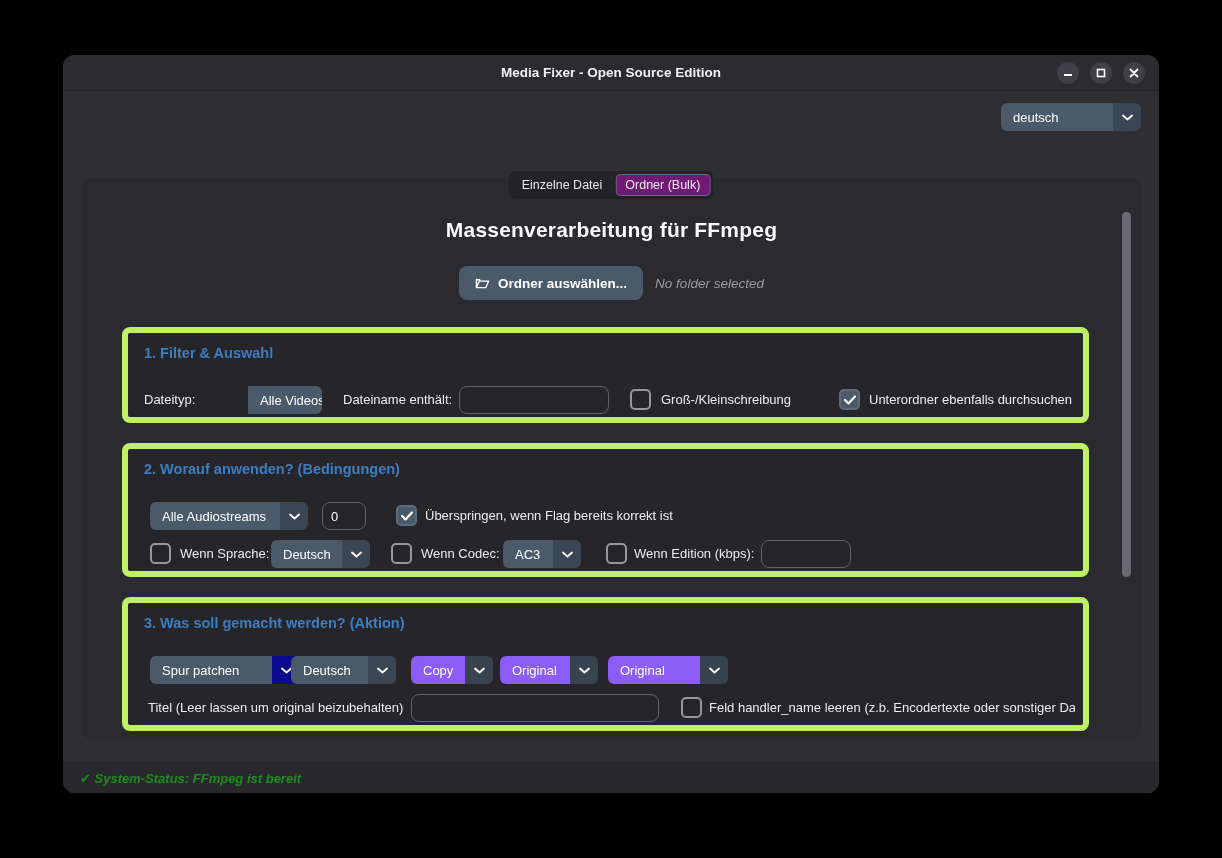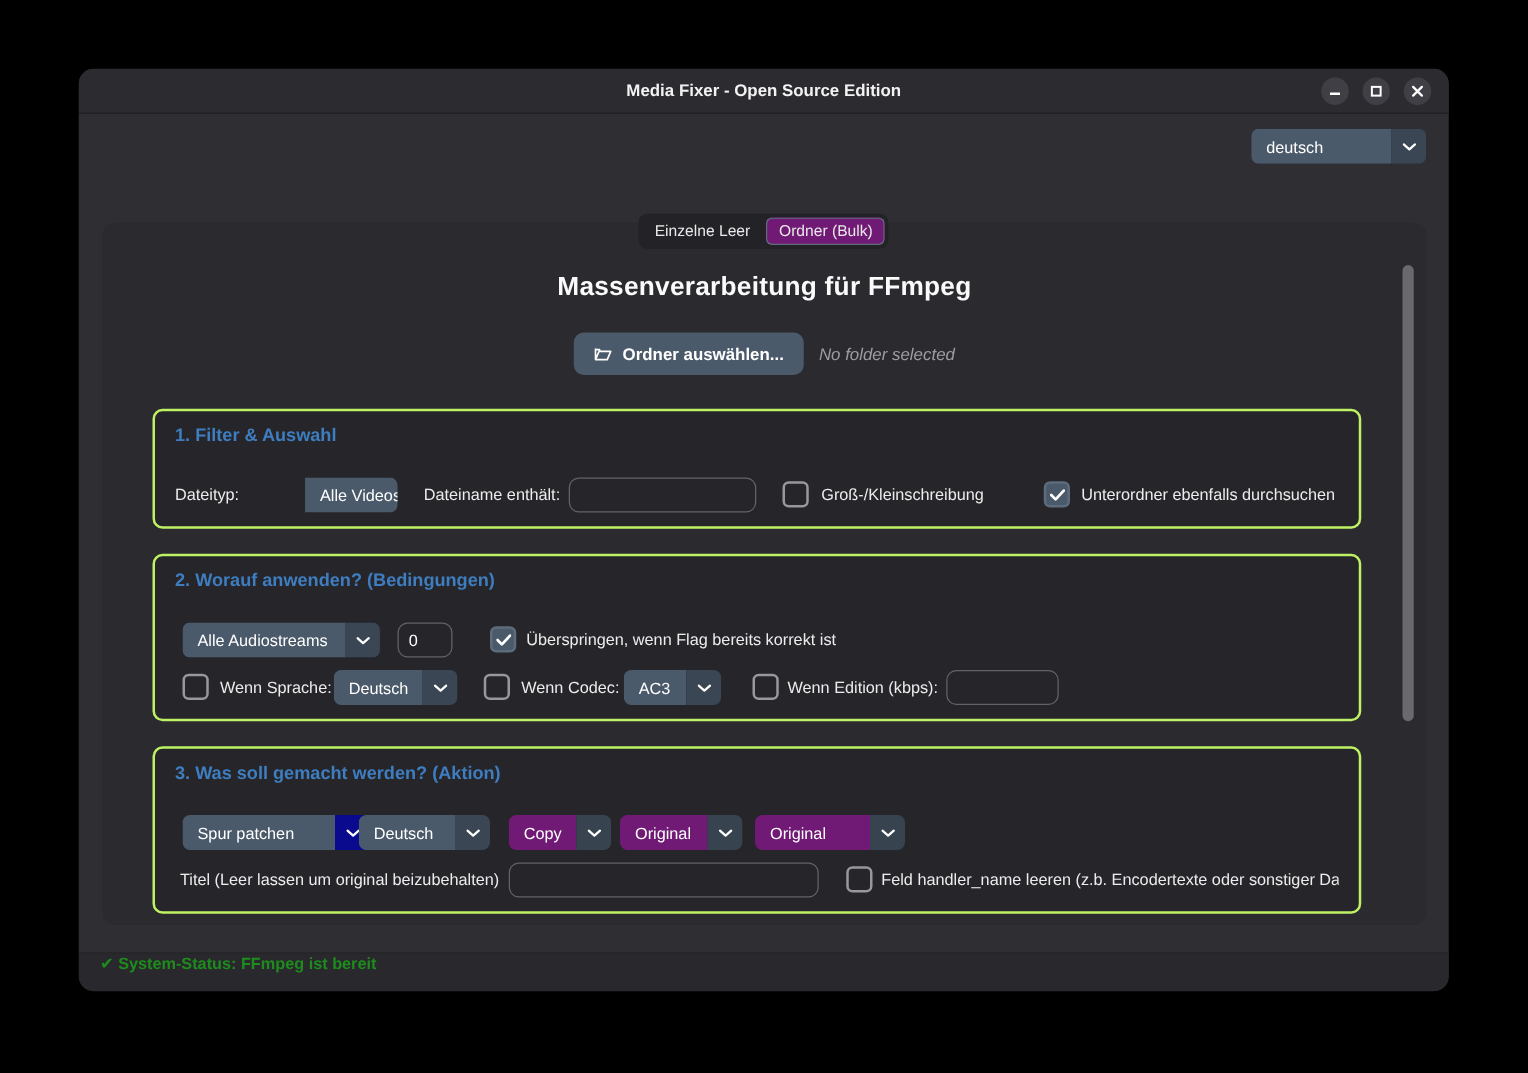--- a/index.html
+++ b/index.html
@@ -20,21 +20,21 @@
 
   
   .lang-select { position:absolute; right:18px; top:48px; width:140px; height:27px; }
 
   
   .select { position:absolute; height:28px; display:flex; border-radius:6px; overflow:hidden; }
   .select .select-value { flex:1; background:#4b5a6a; color:#fff; font-size:13px;
     display:flex; align-items:center; padding-left:12px; white-space:nowrap; }
   .select .select-btn { width:28px; background:#3a4654; display:flex;
     align-items:center; justify-content:center; }
-  .select.neutral .select-value { background:#701a75; }
+  .select.neutral .select-value { background:#8b5cf6; }
   .select.neutral .select-btn { background:#37434e; }
   .select.navy .select-btn { background:#0a0a8e; }
 
   
   .tabbar { position:absolute; left:50%; top:116px; transform:translateX(-50%);
     display:inline-flex; gap:3px; background:#232327; border-radius:7px; padding:3px; z-index:5; }
   .tab { font-size:12.5px; color:#e9e9e9; padding:4px 10px; border-radius:5px; white-space:nowrap; }
   .tab.active { background:#701a75; box-shadow:inset 0 0 0 1px #5f6e7e; }
 
   
@@ -44,41 +44,41 @@
     color:#fafafa; font-size:21px; font-weight:bold; letter-spacing:.2px; }
   .folder-row { position:absolute; top:88px; left:0; width:100%;
     display:flex; align-items:center; justify-content:center; gap:12px; }
   .folder-btn { height:34px; background:#4b5a6a; border:none; border-radius:8px;
     color:#fff; font-size:13.5px; font-weight:bold; padding:0 16px;
     display:flex; align-items:center; gap:8px; font-family:inherit; }
   .folder-status { color:#9c9ca2; font-size:13.5px; font-style:italic; }
 
   
   .section { position:absolute; left:40px; width:967px; background:#26262a;
-    border:2px solid #bef264; border-radius:8px; overflow:hidden; }
+    border:6px solid #bef264; border-radius:8px; overflow:hidden; }
   .section-title { position:absolute; left:16px; top:12px; font-size:14.5px;
     font-weight:bold; color:#3e7dc0; }
   .lbl { position:absolute; color:#ececec; font-size:13px; line-height:28px; white-space:nowrap; }
   .tinput { position:absolute; height:28px; background:#26262a; border:1px solid #626268;
     border-radius:8px; color:#fff; font-size:13px; padding:0 8px; font-family:inherit; }
   .checkbox { position:absolute; width:21px; height:21px; border:2px solid #97979c;
     border-radius:5px; background:transparent; display:flex; align-items:center; justify-content:center; }
   .checkbox svg { display:none; }
   .checkbox.checked { background:#4b5a6a; border-color:#5d6c7c; }
   .checkbox.checked svg { display:block; }
 
   .clip-label { overflow:hidden; width:366px; }
 
   
   .scrollbar-thumb { position:absolute; left:1040px; top:34px; width:9px; height:365px;
     background:#696970; border-radius:5px; }
 
   
   .statusbar { position:absolute; left:0; bottom:0; width:100%; height:31px;
-    background:#29292d; border-top:1px solid #242428; display:flex; align-items:flex-start; }
+    background:#29292d; border-top:1px solid #242428; display:flex; align-items:center;font-style:italic; }
   .status-text { margin-left:17px; color:#1d8c1d; font-size:13px; font-weight:bold; }
 </style>
 </head>
 <body>
 
 <div class="window">
 
   <div class="titlebar">
     <span class="titlebar-title">Media Fixer - Open Source Edition</span>
     <div class="win-controls">
@@ -103,21 +103,21 @@
   <div class="select lang-select">
     <span class="select-value">deutsch</span>
     <span class="select-btn">
       <svg width="11" height="7" viewBox="0 0 11 7">
           <path d="M1 1.5 L5.5 5.5 L10 1.5" fill="none" stroke="#fff" stroke-width="1.8" stroke-linecap="round" stroke-linejoin="round"></path>
         </svg>
     </span>
   </div>
 
   <div class="tabbar">
-    <div class="tab">Einzelne Leer</div>
+    <div class="tab">Einzelne Datei</div>
     <div class="tab active">Ordner (Bulk)</div>
   </div>
 
   <div class="panel">
     <div class="panel-heading">Massenverarbeitung für FFmpeg</div>
 
     <div class="folder-row">
       <button class="folder-btn">
         <svg width="15" height="14" viewBox="0 0 16 14">
           <path d="M1.5 3 L1.5 12 L11.5 12 L14.5 5 L5 5 L5 3.5 L2 3.5 Z M1.5 12 L4.5 5 L14.5 5" fill="none" stroke="#fff" stroke-width="1.4" stroke-linejoin="round"></path>

